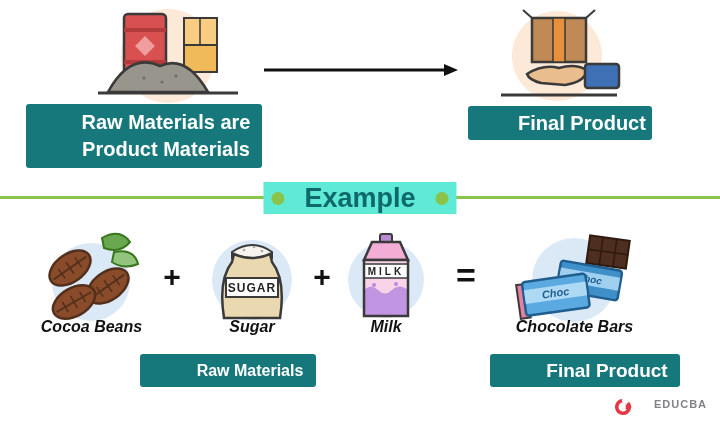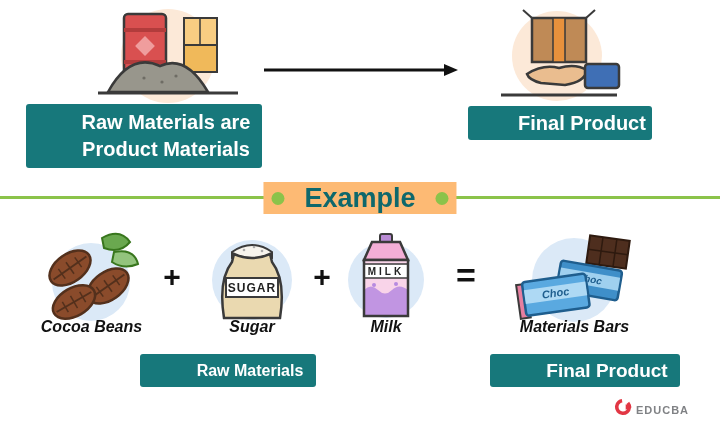--- a/index.html
+++ b/index.html
@@ -9,27 +9,27 @@
   .badge {
     position:absolute; background:#17787b; color:#fff; font-weight:bold;
     display:flex; align-items:center; justify-content:center; text-align:center;
     border-radius:3px;
     padding-left:44px;
   }
   .arrow-label { position:absolute; font-weight:bold; color:#111; text-align:center; font-size:15px; }
   .divider-line { position:absolute; left:0; width:720px; height:3px; background:#8bc34a; }
   .divider-center {
     position:absolute; top:182px; left:50%; transform:translateX(-50%);
-    background:#fdba74; display:flex; align-items:center; gap:20px; padding:0 8px; height:32px;
+    background:#5eead4; display:flex; align-items:center; gap:20px; padding:0 8px; height:32px;
   }
   .dot { width:13px; height:13px; border-radius:50%; background:#8bc34a; display:inline-block; }
   .example-title { font-size:27px; font-weight:bold; color:#0e686c; }
   .item-label { position:absolute; top:318px; font-weight:bold; font-size:16px; color:#111; text-align:center;font-style:italic; }
   .op { position:absolute; font-weight:bold; color:#111; text-align:center; line-height:1; }
-  .logo { display:flex; align-items:flex-end; gap:4px; }
+  .logo { display:flex; align-items:flex-start; gap:22px; }
   .logo span { color:#808285; font-weight:bold; font-size:11px; letter-spacing:1px; }
 </style>
 </head>
 <body>
 
 <div class="canvas">
 
   <svg class="abs" style="left:84px;top:4px" width="168" height="100" viewBox="0 0 168 100">
     <circle cx="84" cy="52" r="47" fill="#fce9d8"></circle>
     <rect x="100" y="14" width="33" height="27" fill="#f8cd82" stroke="#3a3a3a" stroke-width="2"></rect>
@@ -152,21 +152,21 @@
       <rect x="22" y="50" width="10" height="34" fill="#e77fa0" stroke="#3a3a3a" stroke-width="2"></rect>
       <rect x="28" y="48" width="64" height="34" rx="3" fill="#5aa9e0" stroke="#1f5e8e" stroke-width="2.5"></rect>
       <rect x="29" y="56" width="62" height="14" fill="#aed9f4"></rect>
       <text x="60" y="67" text-anchor="middle" font-size="11" font-style="italic" font-weight="bold" fill="#1f5e8e" font-family="Liberation Sans, sans-serif">Choc</text>
     </g>
   </svg>
 
   <div class="item-label" style="left:14px;width:155px">Cocoa Beans</div>
   <div class="item-label" style="left:196px;width:112px">Sugar</div>
   <div class="item-label" style="left:334px;width:104px">Milk</div>
-  <div class="item-label" style="left:492px;width:165px">Materials Bars</div>
+  <div class="item-label" style="left:492px;width:165px">Chocolate Bars</div>
 
   <div class="badge" style="left:140px;top:354px;width:176px;height:33px;font-size:16px">Raw Materials</div>
   <div class="badge" style="left:490px;top:354px;width:190px;height:33px;font-size:19px">Final Product</div>
 
   <div class="abs logo" style="left:614px;top:398px">
     <svg width="18" height="18" viewBox="0 0 20 20">
       <circle cx="10" cy="10" r="7" fill="none" stroke="#e23744" stroke-width="4" stroke-dasharray="36 10" transform="rotate(-40 10 10)"></circle>
       <polygon points="13,7 20,10 13,13" fill="#e23744"></polygon>
     </svg>
     <span>EDUCBA</span>

